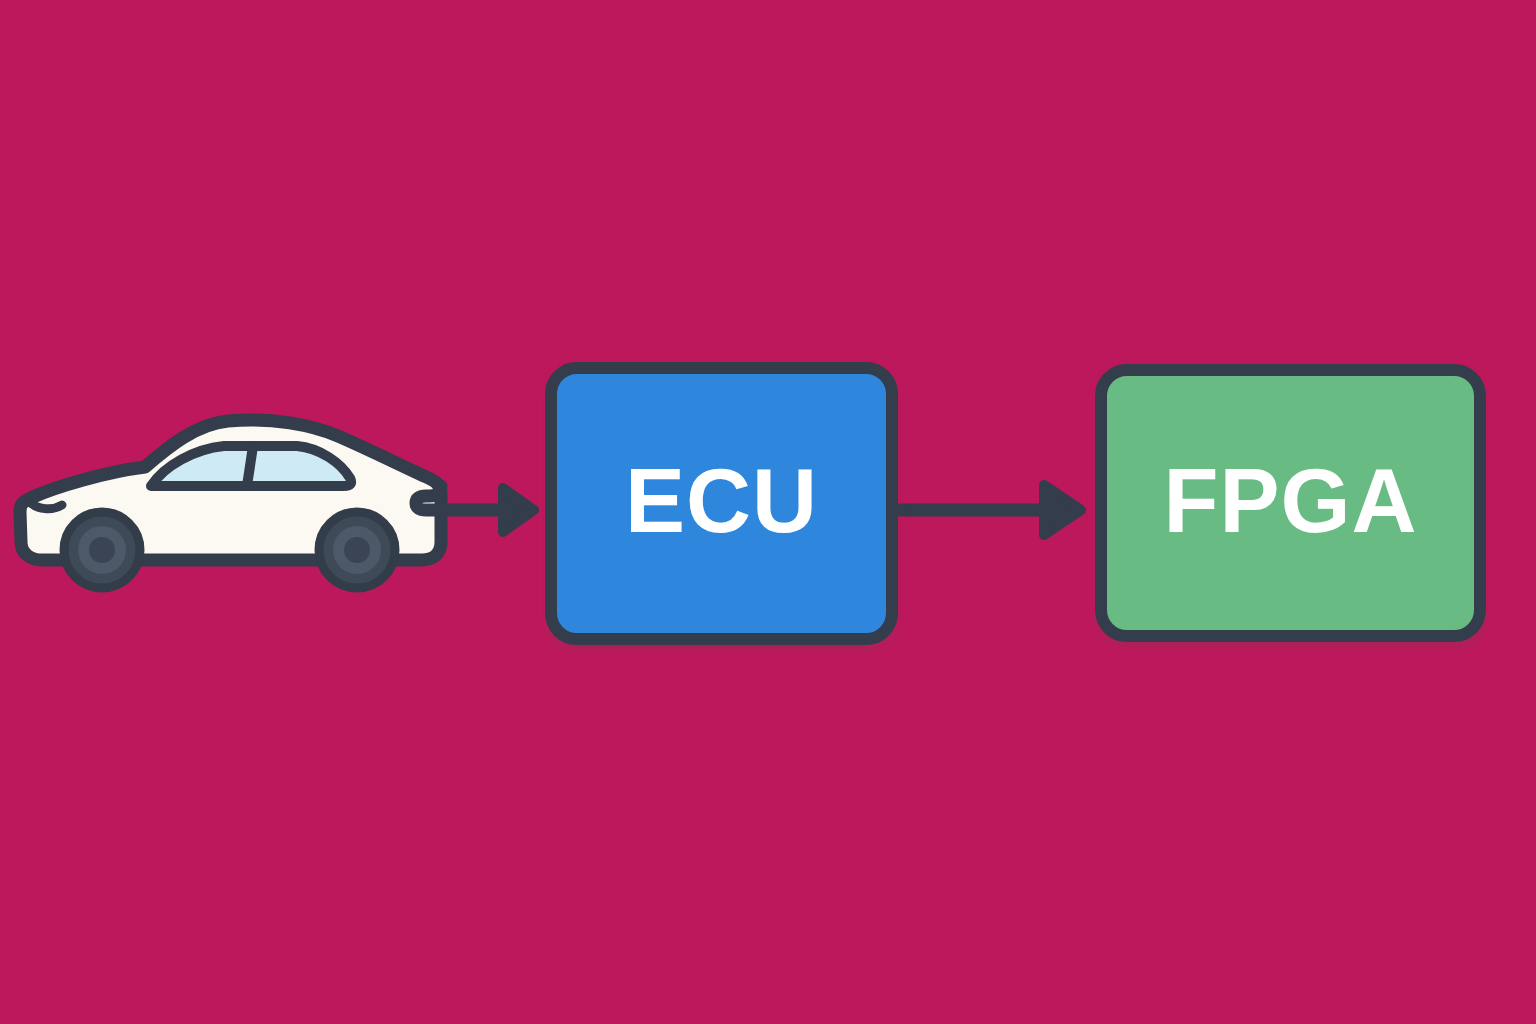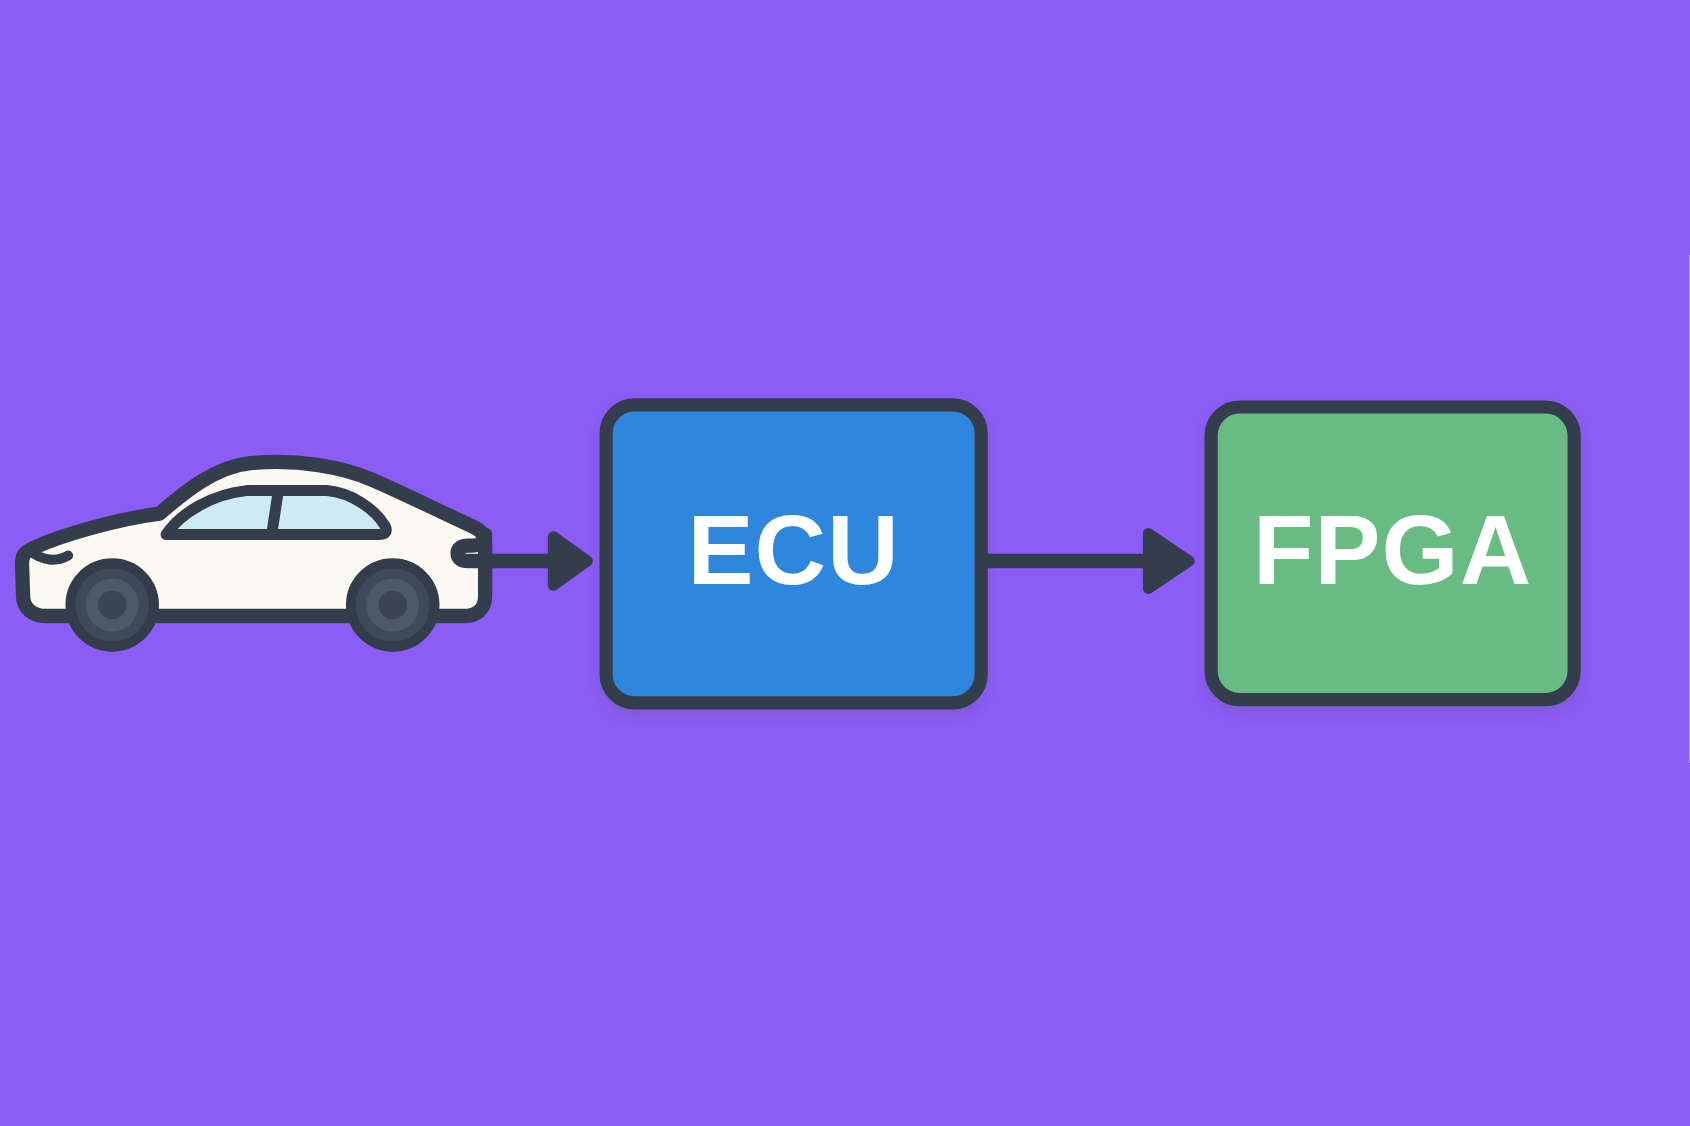--- a/index.html
+++ b/index.html
@@ -4,21 +4,21 @@
 <style>
   html, body {
     margin: 0;
     padding: 0;
     background: #e8e4da;
   }
   .canvas {
     position: relative;
     width: 1536px;
     height: 1024px;
-    background: #8b5cf6;
+    background: #be185d;
     overflow: hidden;
     font-family: "Liberation Sans", sans-serif;
   }
   .diagram-svg {
     position: absolute;
     left: 0;
     top: 0;
     width: 1536px;
     height: 1024px;
   }
@@ -39,21 +39,21 @@
   .node-ecu {
     left: 545px;
     top: 362px;
     width: 353px;
     height: 283px;
     background: #2e86dd;
   }
   .node-fpga {
     left: 1095px;
     top: 364px;
-    width: 342px;
+    width: 391px;
     height: 278px;
     background: #68bc83;
   }
   .node-label {
     transform: translateY(-2px);
   }
 </style>
 </head>
 <body>
 

